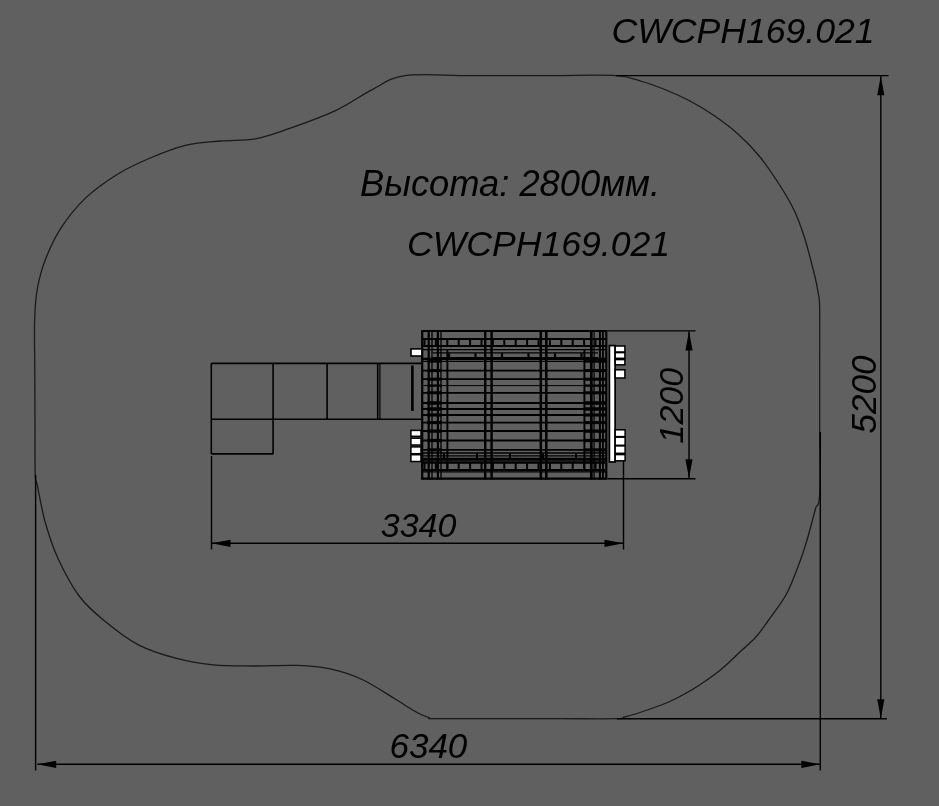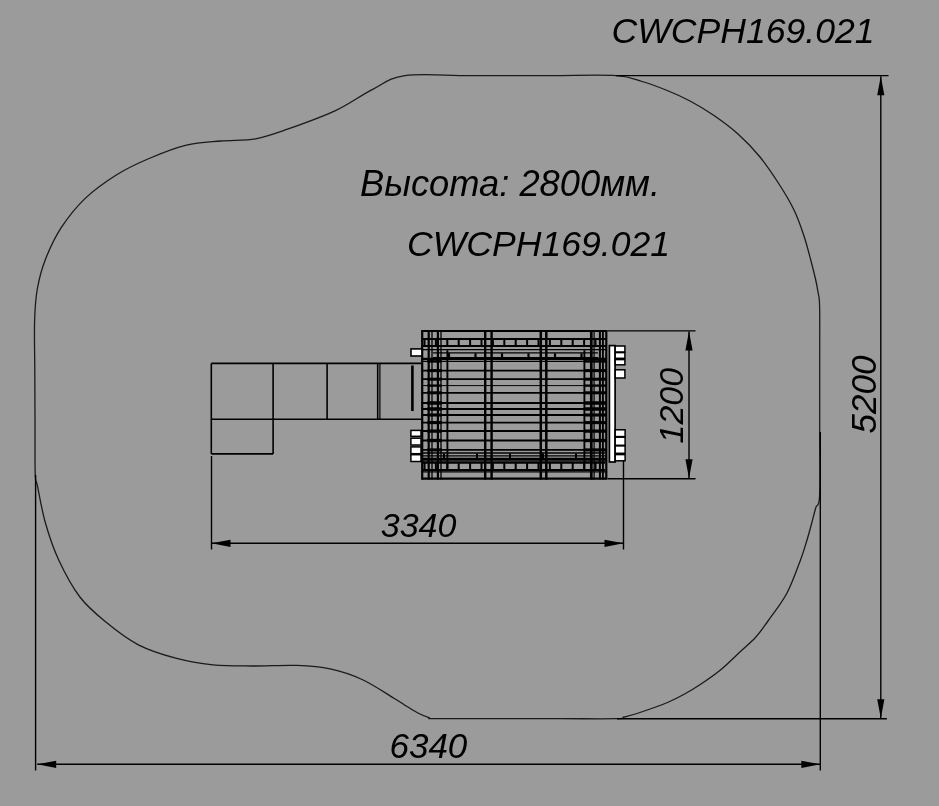--- a/index.html
+++ b/index.html
@@ -1,16 +1,16 @@
 <!DOCTYPE html>
 <html><head>
 <meta charset="utf-8">
 <style>
 html,body{margin:0;padding:0;background:#fff;}
-#page{position:relative;width:939px;height:806px;overflow:hidden;background:#22c55e;filter:grayscale(1);}
+#page{position:relative;width:939px;height:806px;overflow:hidden;background:#0f766e;filter:grayscale(1);}
 text{font-family:"Liberation Sans",sans-serif;font-style:italic;fill:#000;}
 </style>
 </head>
 <body>
 <div id="page">
 <svg width="939" height="806" viewBox="0 0 939 806">
 <g stroke="#1a1a1a" stroke-width="1.3" fill="none">
 
 <path id="blob" d="M405,75.6 C421.2,73.3 445.8,75.6 470.0,75.6 C494.2,75.6 525.7,75.6 550.0,75.6 C574.3,75.6 600.7,74.6 616.0,75.6 C631.3,76.6 633.7,79.1 642.0,81.5 C650.3,83.9 658.0,86.8 666.0,90.0 C674.0,93.2 682.0,96.8 690.0,101.0 C698.0,105.2 706.0,110.0 714.0,115.5 C722.0,121.0 730.3,127.1 738.0,134.0 C745.7,140.9 753.2,148.7 760.0,157.0 C766.8,165.3 773.3,175.2 779.0,184.0 C784.7,192.8 789.8,201.3 794.0,210.0 C798.2,218.7 801.2,227.5 804.0,236.0 C806.8,244.5 809.1,253.8 811.0,261.0 C812.9,268.2 814.3,273.8 815.5,279.0 C816.7,284.2 817.3,287.5 818.0,292.0 C818.7,296.5 819.3,294.7 819.6,306.0 C819.9,317.3 819.7,339.3 819.7,360.0 C819.7,380.7 819.7,407.3 819.7,430.0 C819.7,452.7 820.3,483.0 819.6,496.0 C818.9,509.0 817.1,503.2 815.7,508.0 C814.3,512.8 812.7,519.5 811.2,525.0 C809.7,530.5 808.5,535.2 806.7,541.0 C804.9,546.8 803.8,551.3 800.5,560.0 C797.2,568.7 792.4,582.8 787.0,593.0 C781.6,603.2 773.2,613.7 768.0,621.0 C762.8,628.3 760.6,631.8 755.9,637.0 C751.2,642.2 745.9,646.4 739.9,652.0 C733.9,657.6 726.5,665.0 719.8,670.5 C713.1,676.0 705.4,681.1 699.5,685.0 C693.6,688.9 689.8,691.2 684.6,694.0 C679.5,696.8 673.9,699.7 668.6,702.0 C663.3,704.3 658.3,706.1 653.0,708.0 C647.7,709.9 641.8,712.0 637.0,713.5 C632.2,715.0 627.6,716.1 624.2,717.0 C620.8,717.9 627.5,718.4 616.8,718.7 C606.1,719.0 581.1,718.7 560.0,718.7 C538.9,718.7 511.0,718.7 490.0,718.7 C469.0,718.7 444.2,718.8 434.0,718.6 C423.8,718.4 431.5,718.6 429.0,717.7 C426.5,716.9 422.7,715.4 419.0,713.5 C415.3,711.6 411.2,709.0 407.0,706.5 C402.8,704.0 401.5,702.7 394.0,698.2 C386.5,693.7 372.8,684.4 362.1,679.5 C351.5,674.6 341.0,671.2 330.1,668.9 C319.2,666.5 310.0,665.9 297.0,665.4 C284.0,664.9 266.0,666.1 252.0,666.0 C238.0,665.9 225.7,666.1 213.0,664.8 C200.3,663.5 188.1,661.5 175.7,658.2 C163.3,654.9 149.9,650.8 138.4,644.9 C126.9,639.0 116.2,630.6 106.5,622.6 C96.8,614.6 87.9,607.5 79.9,597.0 C71.9,586.5 64.4,572.1 58.6,559.7 C52.8,547.3 48.8,534.9 45.3,522.5 C41.8,510.1 39.0,493.3 37.3,485.2 C35.6,477.1 35.6,484.9 35.2,474.0 C34.8,463.1 35.1,437.3 35.0,420.0 C34.9,402.7 34.9,386.5 34.8,370.0 C34.7,353.5 34.2,334.4 34.6,320.9 C35.0,307.4 35.5,299.2 37.3,289.0 C39.1,278.8 41.3,269.9 45.3,259.7 C49.3,249.5 54.6,237.9 61.2,227.7 C67.9,217.5 75.9,207.3 85.2,198.4 C94.5,189.5 106.4,181.2 117.1,174.5 C127.8,167.8 137.5,163.4 149.1,158.5 C160.7,153.6 174.4,148.1 186.4,145.2 C198.4,142.3 209.5,142.1 221.0,141.0 C232.5,139.9 244.5,140.8 255.6,138.8 C266.7,136.8 274.2,133.9 287.5,129.2 C300.8,124.5 321.3,117.2 335.5,110.6 C349.7,103.9 361.1,95.1 372.7,89.3 C384.3,83.5 388.8,77.9 405.0,75.6 Z"></path>
 </g>

